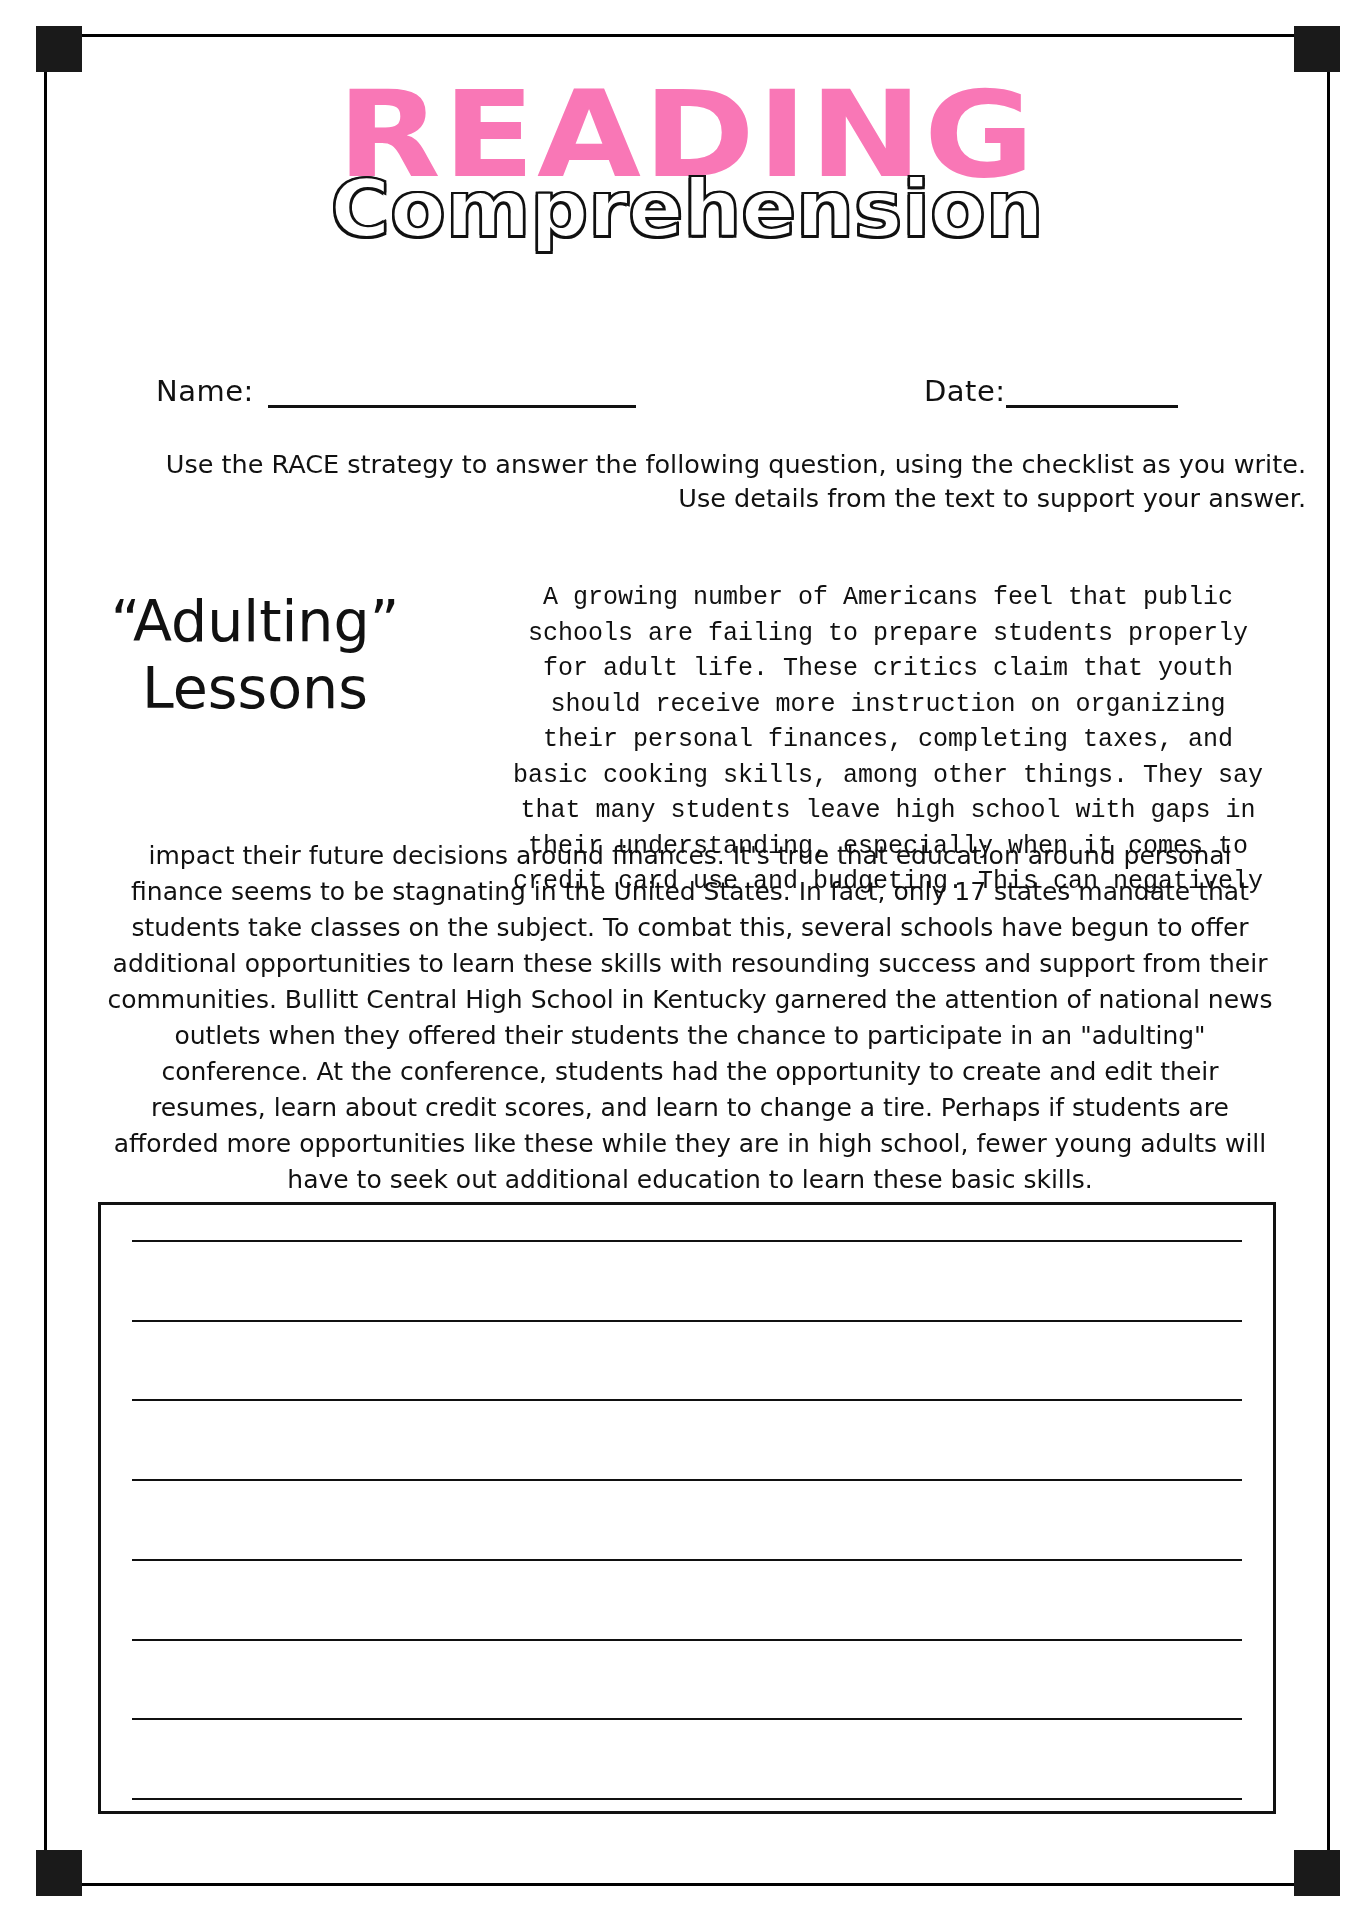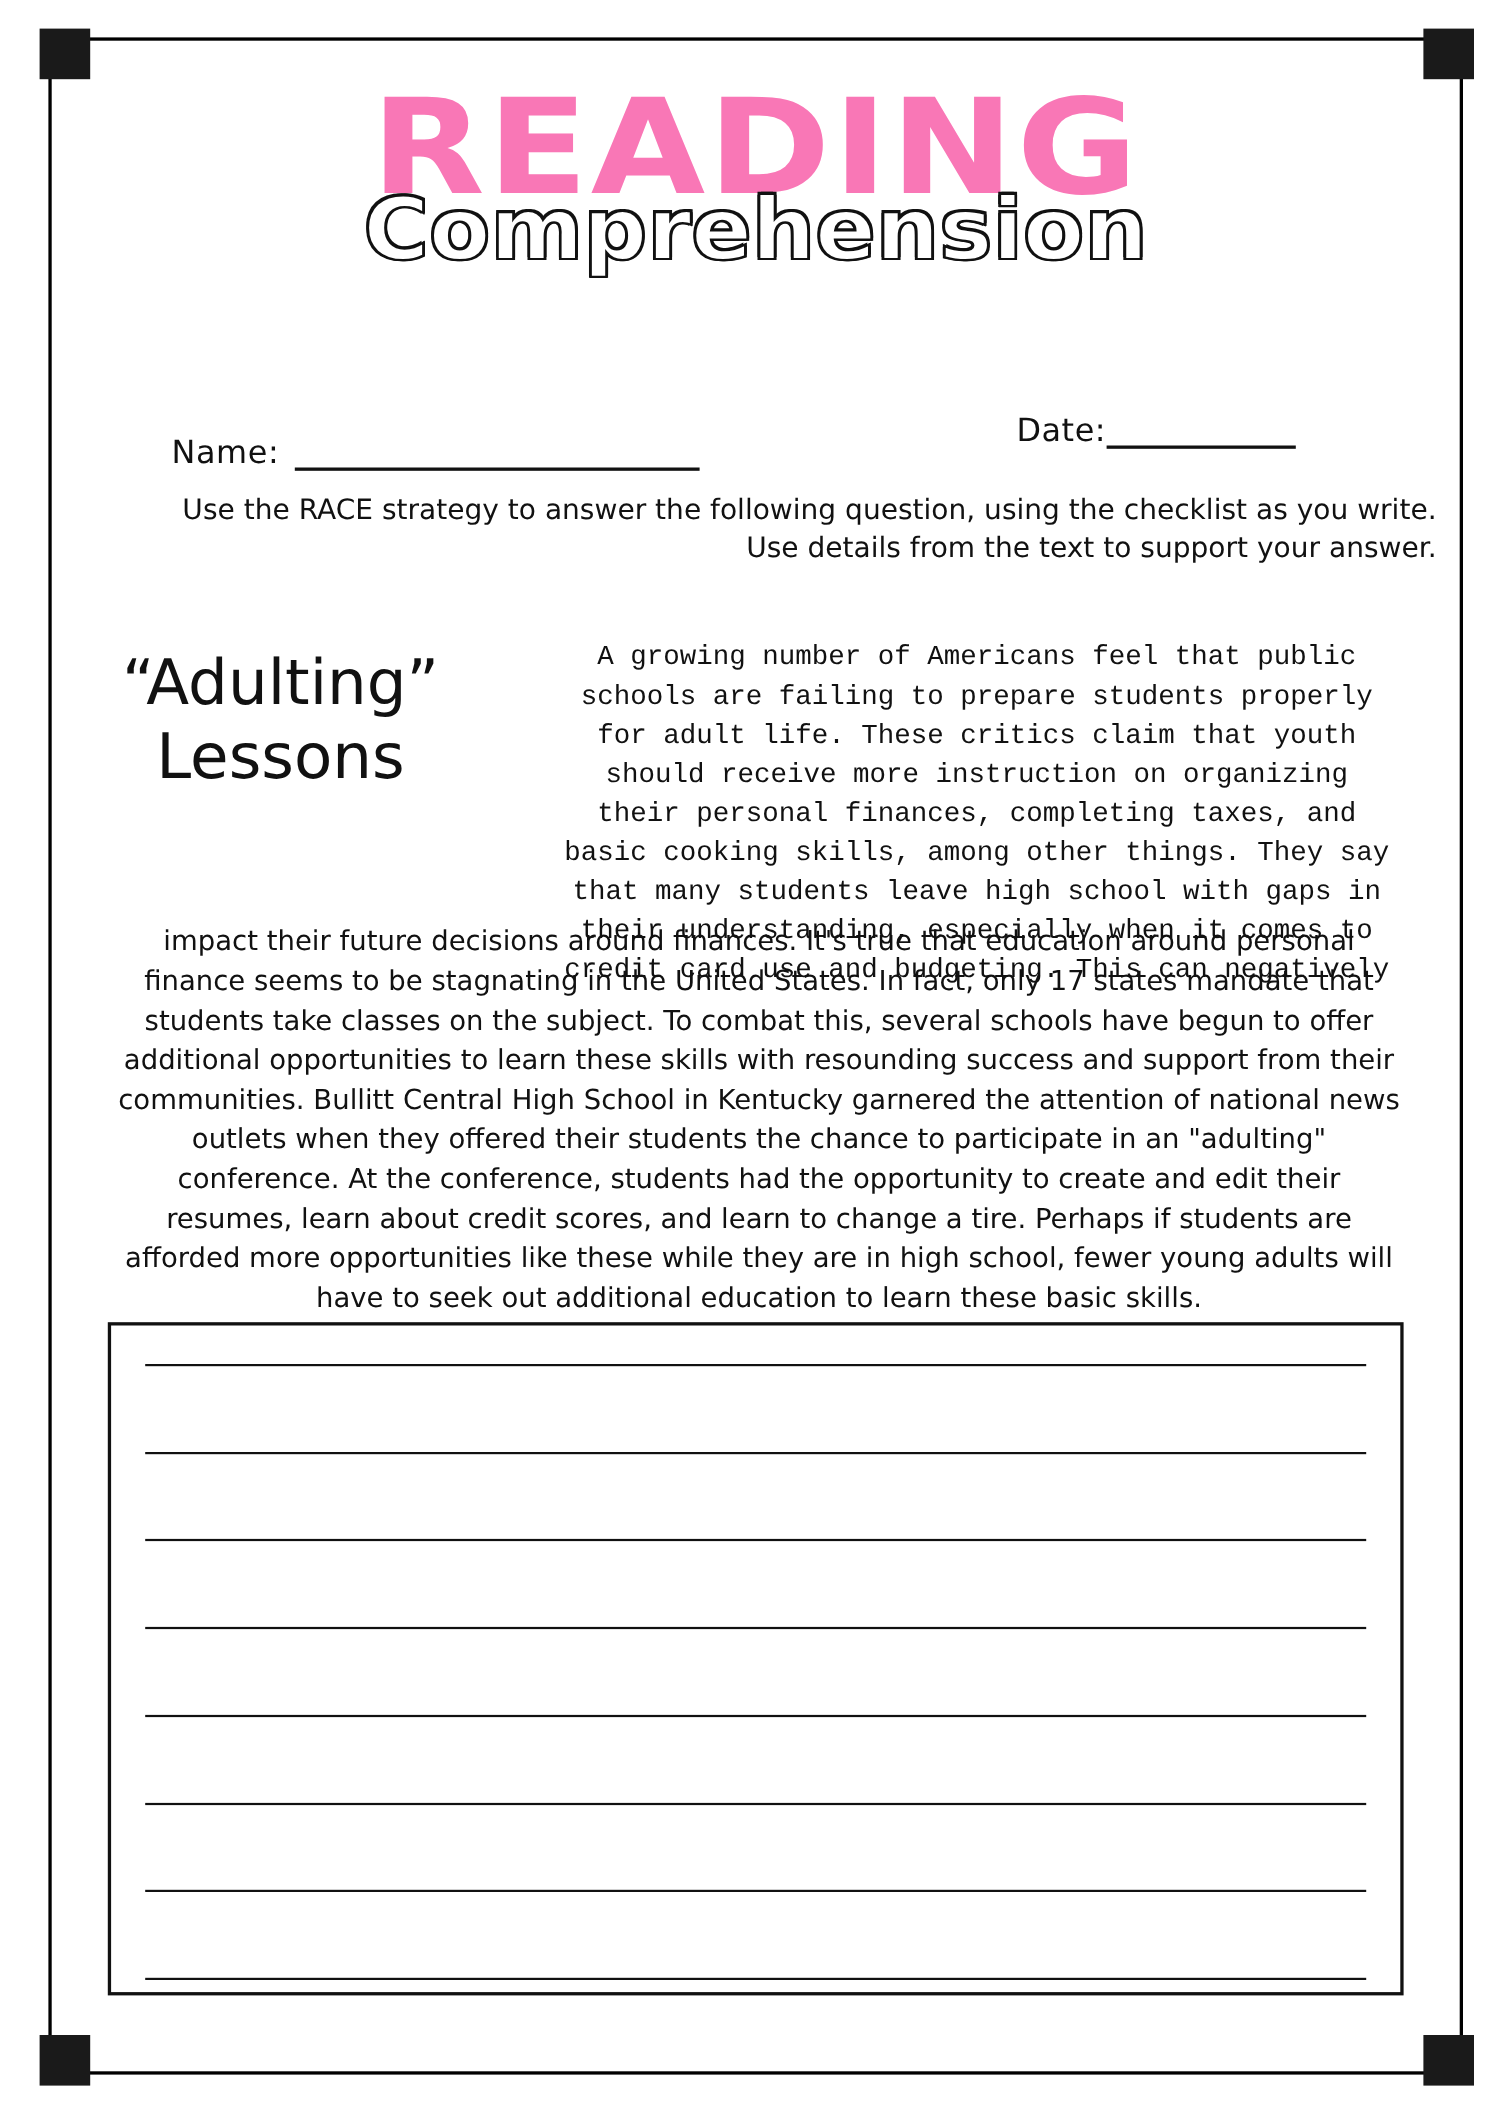--- a/index.html
+++ b/index.html
@@ -94,21 +94,20 @@
     color: #111;
     letter-spacing: 0.5px;
   }
   .name-group {
     position: absolute;
     left: 62px;
     top: 0;
     display: flex;
     align-items: flex-end;
     gap: 14px;
-    margin-top: 20px;
   }
   .date-group {
     position: absolute;
     left: 830px;
     top: 0;
     display: flex;
     align-items: flex-end;
   }
   .rule {
     display: inline-block;

